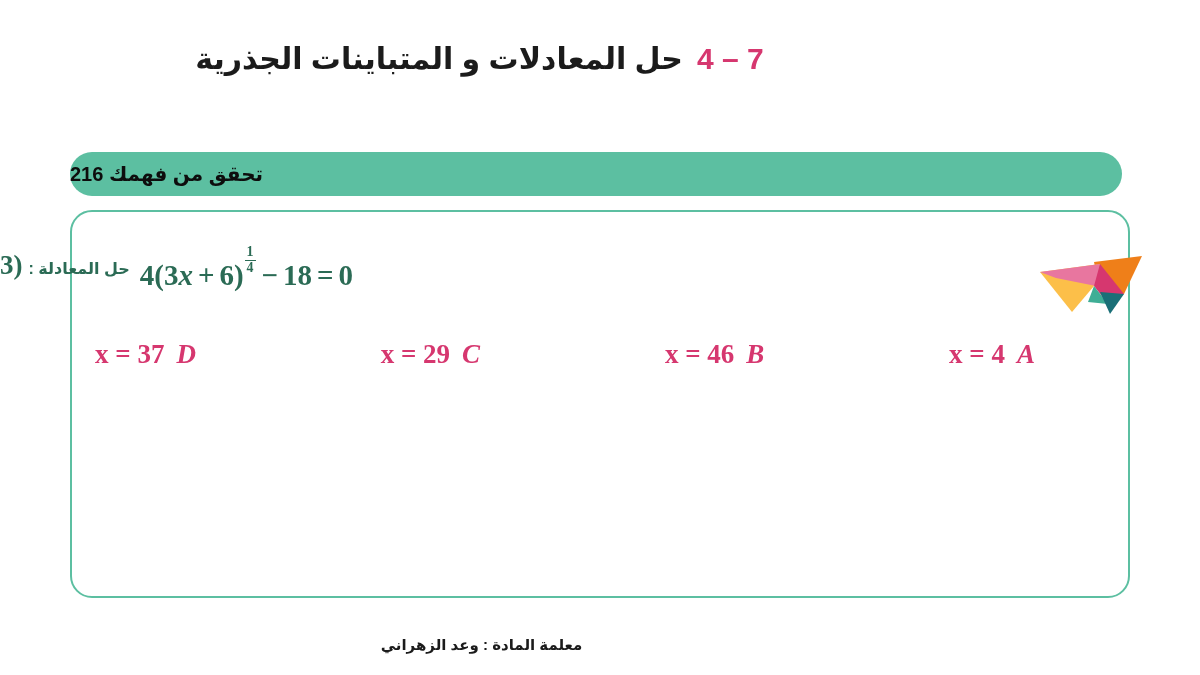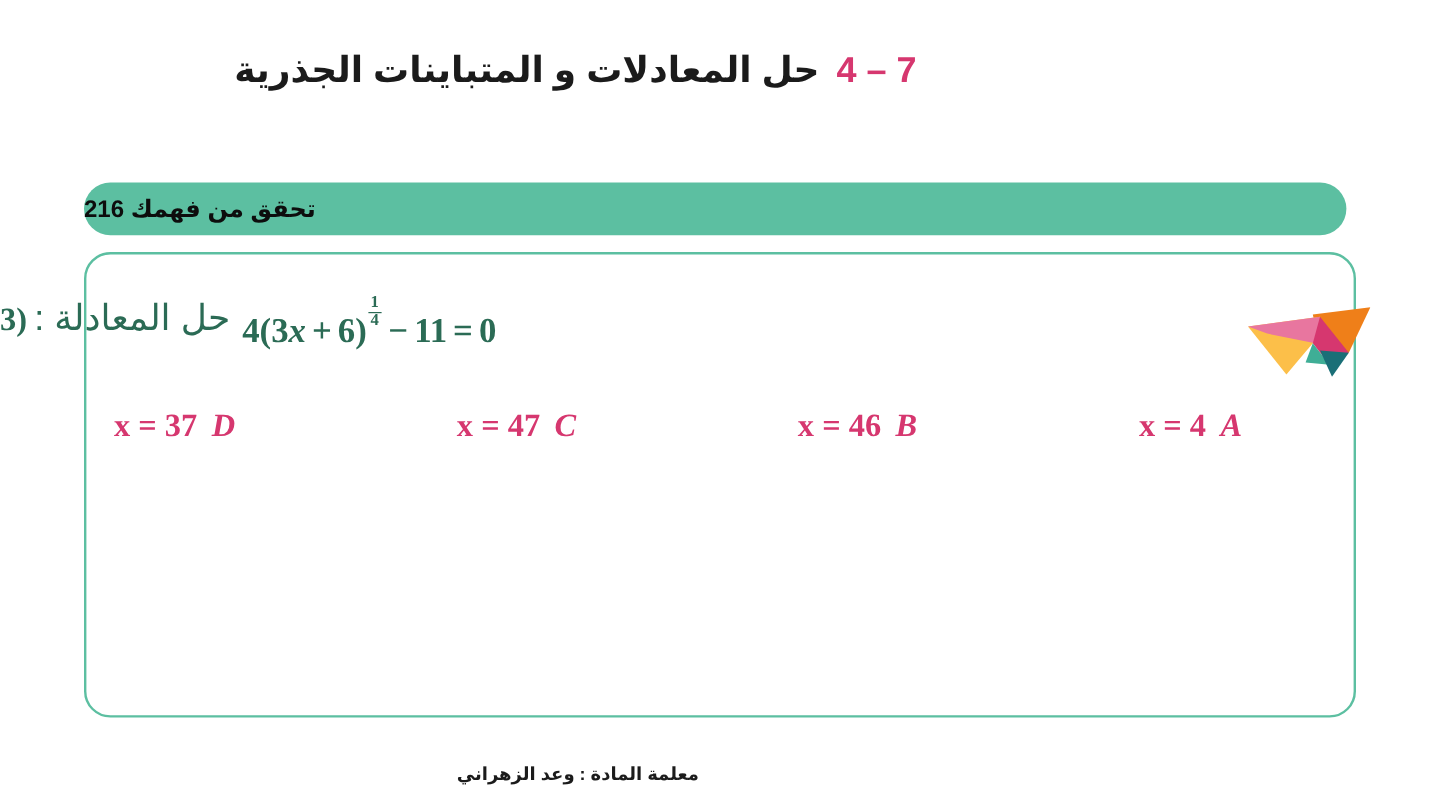--- a/index.html
+++ b/index.html
@@ -89,22 +89,22 @@
     color: #2b6b55;
     padding-right: 0;
   }
   .question-row .q-num {
     font-family: "Liberation Serif", "DejaVu Serif", serif;
     font-size: 27px;
     font-weight: bold;
     color: #2b6b55;
   }
   .question-row .q-text {
-    font-size: 30px;
-    font-weight: normal;
+    font-size: 16px;
+    font-weight: bold;
     color: #2b6b55;
     margin: 0 10px 0 6px;
   }
   .question-row .q-eq {
     font-family: "Liberation Serif", "DejaVu Serif", serif;
     font-size: 29px;
     font-weight: bold;
     color: #2b6b55;
     direction: ltr;
     display: inline-block;
@@ -201,33 +201,33 @@
 </div>
 
 <div class="section-bar">
   <span class="section-bar-label">تحقق من فهمك 216</span>
 </div>
 
 <div class="content-card"></div>
 
 <div class="question-row">
   <span class="q-eq">
-    <span>4</span><span>(</span><span>3</span><span class="var">x</span><span class="op">+</span><span>6</span><span>)</span><span class="frac-exp"><span class="num">1</span><span class="den">4</span></span><span class="op">−</span><span>11</span><span class="op">=</span><span>0</span>
+    <span>4</span><span>(</span><span>3</span><span class="var">x</span><span class="op">+</span><span>6</span><span>)</span><span class="frac-exp"><span class="num">1</span><span class="den">4</span></span><span class="op">−</span><span>18</span><span class="op">=</span><span>0</span>
   </span><span class="q-text">حل المعادلة :</span><span class="q-num">(3</span>
 </div>
 
 <div class="choices-row">
   <div class="choice">
     <span class="choice-value">x = 4</span><span class="choice-letter">A</span>
   </div>
   <div class="choice">
     <span class="choice-value">x = 46</span><span class="choice-letter">B</span>
   </div>
   <div class="choice">
-    <span class="choice-value">x = 47</span><span class="choice-letter">C</span>
+    <span class="choice-value">x = 29</span><span class="choice-letter">C</span>
   </div>
   <div class="choice">
     <span class="choice-value">x = 37</span><span class="choice-letter">D</span>
   </div>
 </div>
 
 <svg class="paper-plane" viewBox="0 0 104 82">
   <polygon points="56,20 104,14 86,52 62,46" fill="#ef7f19"></polygon>
   <polygon points="2,30 62,22 56,44 34,70" fill="#fcbf49"></polygon>
   <polygon points="2,30 62,22 58,44 18,36" fill="#e8769f"></polygon>

